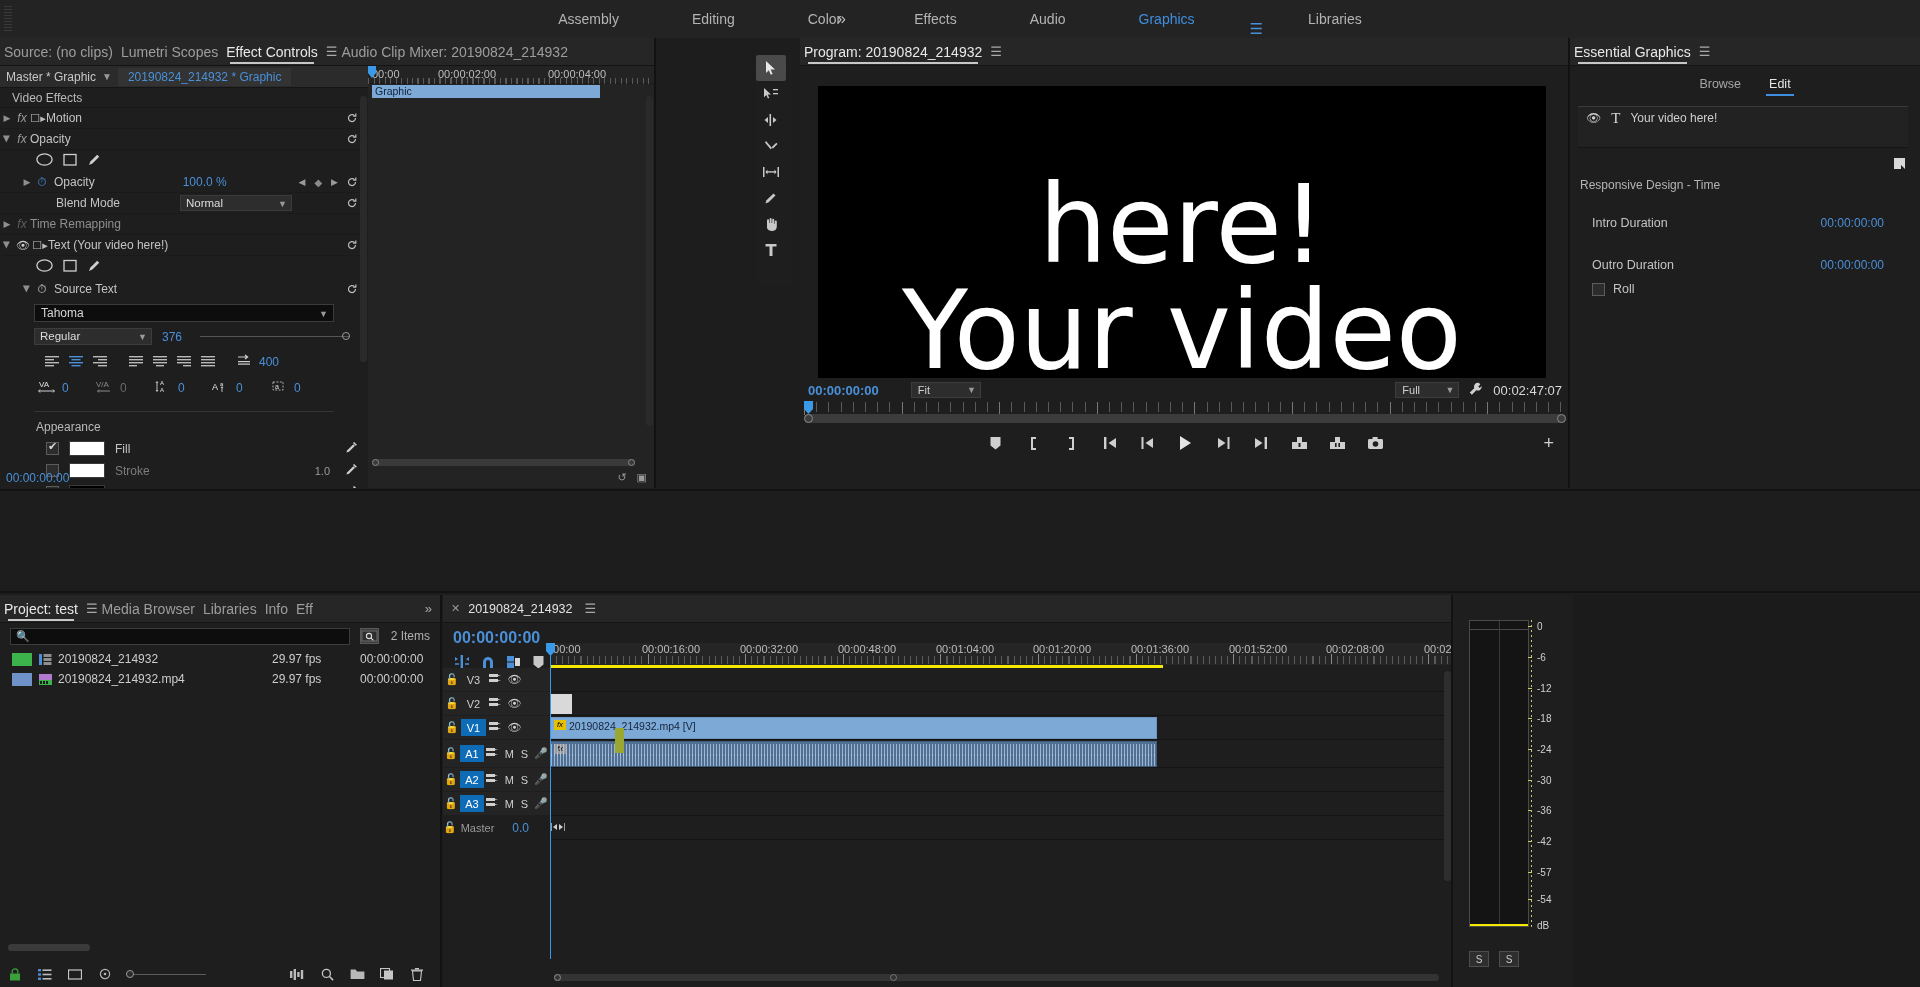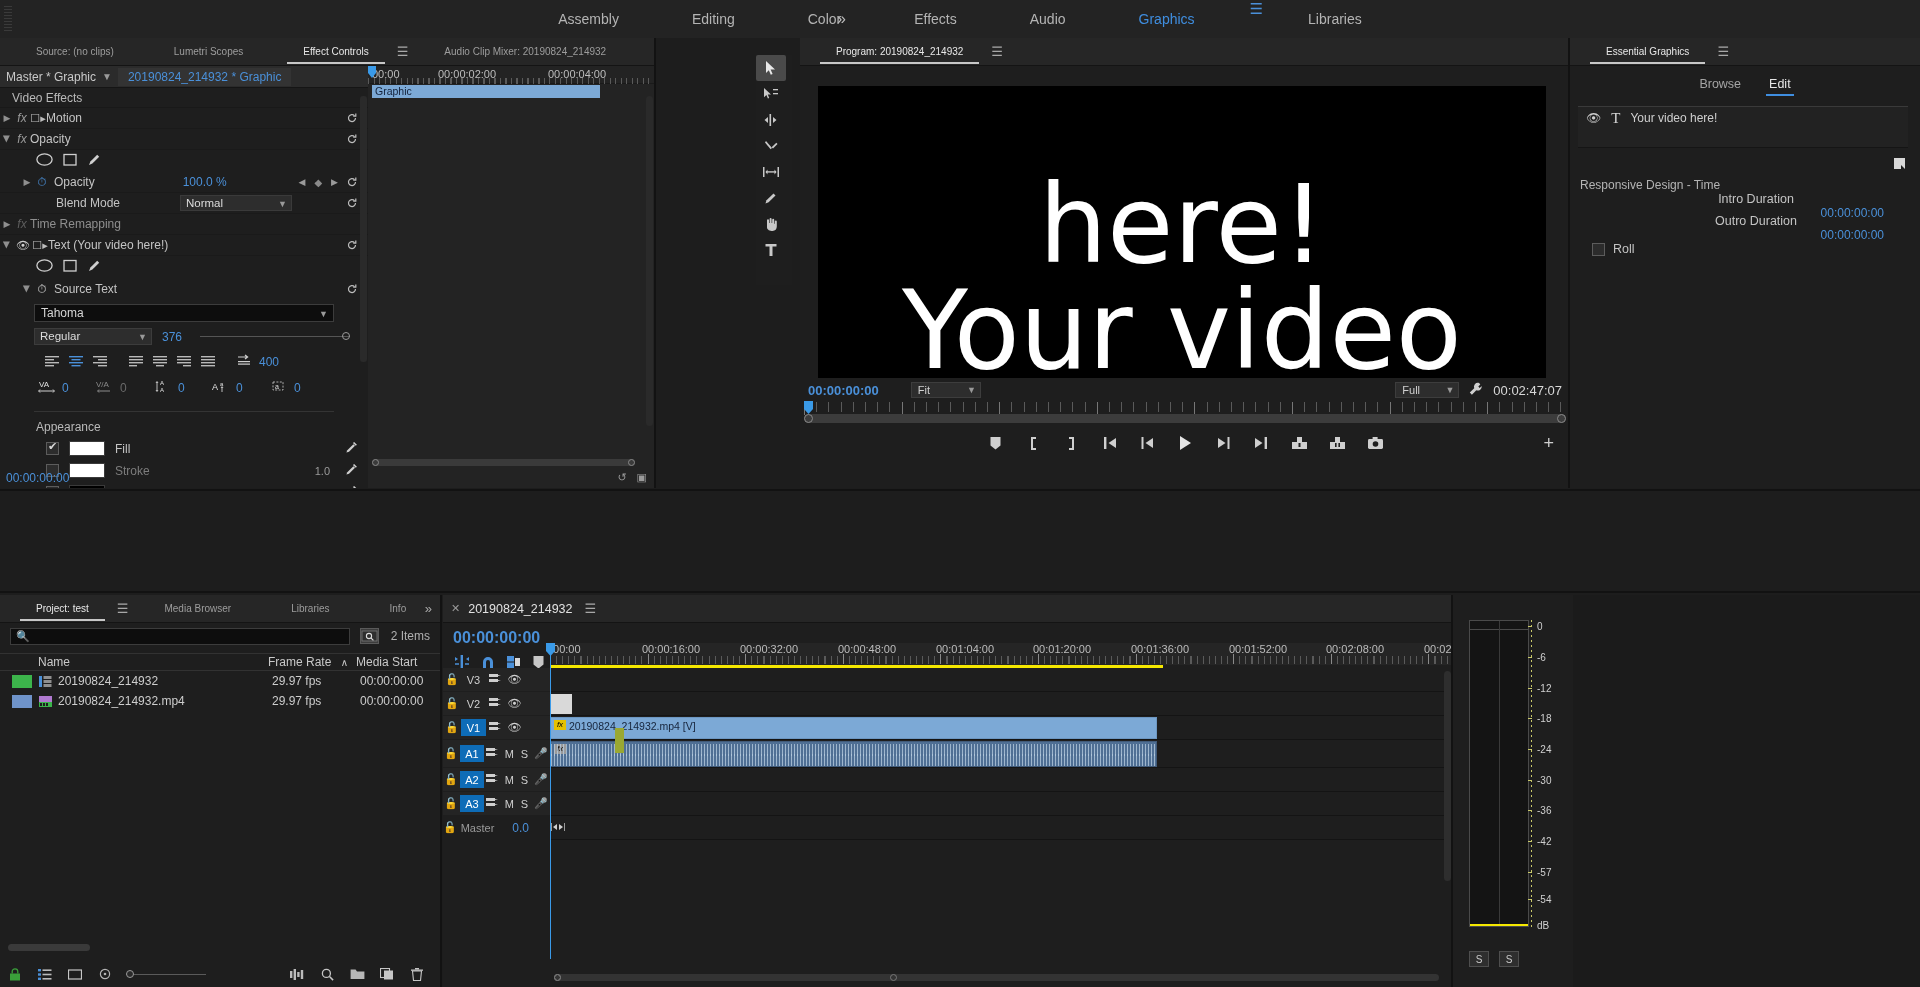--- a/index.html
+++ b/index.html
@@ -13,31 +13,31 @@
   }
   .app { position: relative; width:1920px; height:987px; background:#1d1d1d; }
 
   
   .menubar {
     position:absolute; left:0; top:0; width:1920px; height:38px;
     background:#232323; display:flex; align-items:center; justify-content:center;
   }
   .grip { position:absolute; left:4px; top:6px; width:8px; height:26px;
      background-image: repeating-linear-gradient(180deg,#3a3a3a 0 1px, transparent 1px 3px);}
-  .ws-tabs { display:flex; align-items:flex-start; gap:17px; }
+  .ws-tabs { display:flex; align-items:flex-end; gap:17px; }
   .ws-tab { padding:0 28px; font-size:14px; color:#b4b4b4; cursor:pointer; line-height:38px; }
   .ws-tab.active { color:#3f8ee0; }
   .ws-menu { margin-left:10px; color:#4a90d9; font-size:15px; cursor:pointer; }
   .ws-more { position:absolute; right:860px; top:9px; color:#bcbcbc; font-size:16px; cursor:pointer; }
 
   
   .panel { position:absolute; background:#1e1e1e; }
   .panel-tabbar { height:28px; background:#262626; display:flex; align-items:center;
       border-bottom:1px solid #141414; }
-  .ptab { padding:0 24px; height:28px; line-height:28px; font-size:10px; color:#9d9d9d; cursor:pointer; position:relative; white-space:nowrap;margin-left:12px;}
+  .ptab { padding:0 4px; height:28px; line-height:28px; font-size:14px; color:#9d9d9d; cursor:pointer; position:relative; white-space:nowrap;}
   .ptab.active { color:#e8e8e8; }
   .ptab.active::after{ content:""; position:absolute; left:8px; right:8px; bottom:2px; height:2px; background:#c7c7c7;}
   .hamb { color:#a8a8a8; font-size:13px; margin-left:4px; cursor:pointer;}
 
   
   #effectControls { left:0; top:38px; width:655px; height:450px; background:#1e1e1e; }
   .ec-body { position:absolute; left:0; top:28px; right:0; bottom:0; }
   .ec-left { position:absolute; left:0; top:0; width:368px; bottom:0; background:#1e1e1e; overflow:hidden;}
   .ec-right{ position:absolute; left:368px; top:0; right:0; bottom:0; background:#232323; }
 
@@ -152,21 +152,21 @@
   .eg-sub { height:28px; display:flex; align-items:center; justify-content:center; gap:28px; margin-top:6px;}
   .eg-st { font-size:12.5px; color:#a5a5a5; cursor:pointer; position:relative; padding-bottom:5px;}
   .eg-st.active { color:#e6e6e6; }
   .eg-st.active::after { content:""; position:absolute; left:-3px; right:-3px; bottom:0; height:2px; background:#3f8ee0;}
   .eg-layers { position:absolute; left:8px; top:68px; right:12px; height:42px; background:#222; border-top:1px solid #3a3a3a; border-bottom:1px solid #151515;}
   .eg-layer { height:22px; display:flex; align-items:center; gap:10px; padding-left:8px; font-size:12px; color:#cfcfcf;}
   .eg-tico { font-family:"Liberation Serif", serif; font-size:15px; color:#d8d8d8; }
   .eg-newbtn { position:absolute; right:12px; top:120px; width:14px; height:14px; cursor:pointer;}
   .eg-rd { position:absolute; left:10px; top:140px; right:0;}
   .eg-rdtitle{ font-size:12px; color:#b4b4b4; }
-  .eg-rdrow { height:22px; display:flex; align-items:center; font-size:12.5px; color:#c4c4c4; padding-left:12px; margin-top:0;flex-direction:column;}
+  .eg-rdrow { height:22px; display:flex; align-items:center; font-size:12.5px; color:#c4c4c4; padding-left:12px; margin-top:20px;}
   .eg-rdrow .v { margin-left:auto; margin-right:36px; color:#4a90d9; font-size:12px;}
   .eg-rollrow { display:flex; align-items:center; gap:8px; padding-left:12px; margin-top:6px; font-size:12.5px; color:#c4c4c4;}
 
   
   #project { left:0; top:595px; width:440px; height:392px; background:#1e1e1e; }
   .pj-src { height:22px; display:flex; align-items:center; gap:10px; padding-left:10px; font-size:12px; color:#c0c0c0;}
   .pj-srcico { width:17px; height:14px; background:#3a3a3a; border:1px solid #555; position:relative;}
   .pj-searchrow { height:26px; display:flex; align-items:center; padding:0 10px; gap:10px; }
   .pj-search { flex:0 0 340px; height:17px; background:#0d0d0d; border:1px solid #3c3c3c; position:relative;}
   .pj-search .mag { position:absolute; left:5px; top:1px; color:#9a9a9a; font-size:11px;}
@@ -847,29 +847,20 @@
       <span class="pj-filter">
         <svg width="17" height="14" viewBox="0 0 17 14">
             <rect x="1" y="2" width="15" height="10" fill="#2e2e2e" stroke="#7a7a7a" stroke-width="0.8"></rect>
             <circle cx="8" cy="7" r="2.6" fill="none" stroke="#ddd" stroke-width="1.1"></circle>
             <path d="M10 9l2.4 2.4" stroke="#ddd" stroke-width="1.1"></path>
           </svg>
       </span>
       <span class="pj-count">2 Items</span>
     </div>
 
-    <div class="pj-head">
-      <span class="pj-h-c1"></span>
-      <span class="pj-h-c2">Name</span>
-      <span class="pj-h-c3">
-        <span>Frame Rate</span>
-        <span style="margin-left:6px;font-size:10px">∧</span>
-      </span>
-      <span class="pj-h-c4">Media Start</span>
-    </div>
 
     <div class="pj-row">
       <span class="pj-colorchip" style="background:#3cb44b"></span>
       <span class="pj-icon">
         <svg width="15" height="13" viewBox="0 0 15 13">
             <rect x="1" y="1" width="3" height="11" fill="#4a90d9"></rect>
             <rect x="5.5" y="1" width="8" height="3" fill="#8f8f8f"></rect>
             <rect x="5.5" y="5" width="8" height="3" fill="#8f8f8f"></rect>
             <rect x="5.5" y="9" width="8" height="3" fill="#8f8f8f"></rect>
           </svg>

